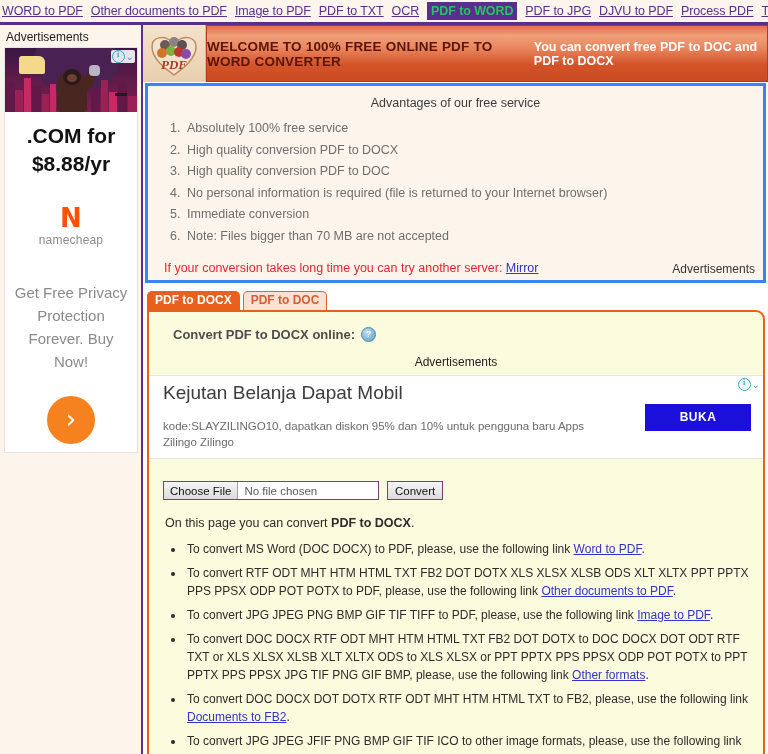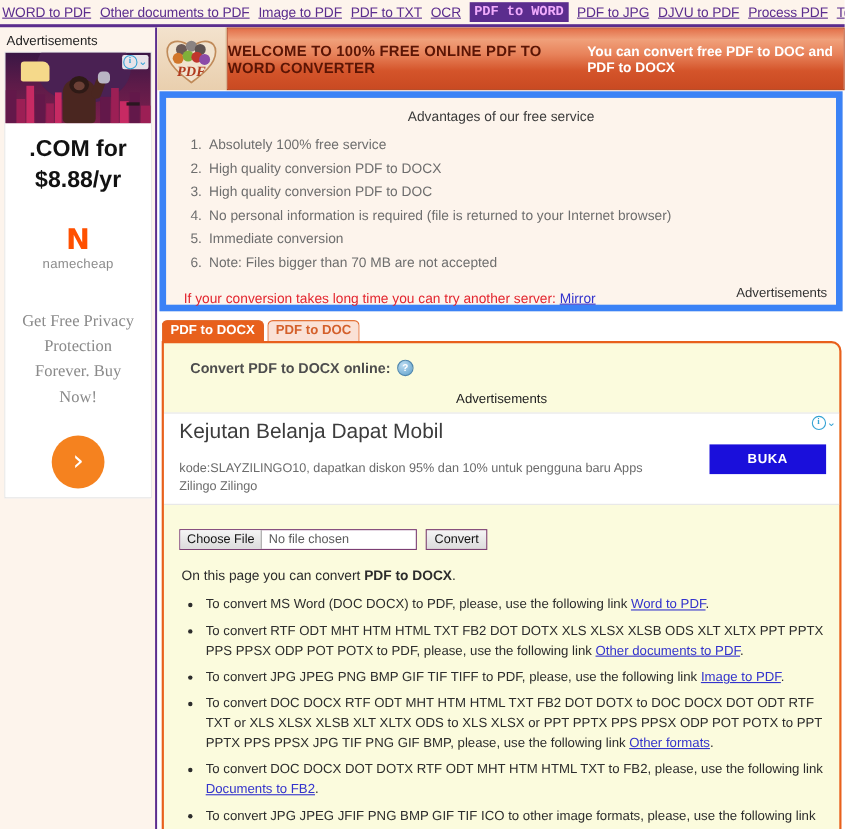--- a/index.html
+++ b/index.html
@@ -31,25 +31,24 @@
   }
   #topnav a {
     color: #5b2d8e;
     text-decoration: underline;
     font-size: 12.5px;
     letter-spacing: -0.1px;
     flex: none;
   }
   #topnav a.current {
     background: #5b2d8e;
-    color: #f0abfc;
+    color: #22c55e;
     text-decoration: none;
     padding: 2px 4px;
     font-weight: bold;
-    font-family: Liberation Mono, monospace;
   }
 
   
   #page {
     display: flex;
     height: 729px;
     align-items: stretch;
   }
 
   
@@ -186,21 +185,20 @@
     font-size: 12px;
     color: #8c8c8c;
     letter-spacing: .2px;
     margin-top: 2px;
   }
   .nc-sub {
     font-size: 15px;
     color: #8a8a8a;
     line-height: 1.55;
     margin-top: 34px;
-    font-family: Liberation Serif, serif;
   }
   .nc-cta {
     width: 48px; height: 48px;
     border-radius: 50%;
     background: #f5821f;
     margin: 22px auto 0;
     color: #fff;
     font-size: 26px;
     line-height: 46px;
     text-align: center;
@@ -254,21 +252,21 @@
   }
   #welcome .l2 {
     color: #ffffff;
     font-weight: bold;
     font-size: 12.5px;
   }
 
   
   #advantages {
     margin: 1px 2px 0 2px;
-    border: 6px solid #3b82f6;
+    border: 3px solid #3b82f6;
     background: #fdf4ec;
     padding: 8px 10px 4px 10px;
     box-sizing: border-box;
     height: 200px;
     position: relative;
   }
   #adv-title {
     text-align: center;
     font-size: 12.5px;
     color: #3b3b3b;

